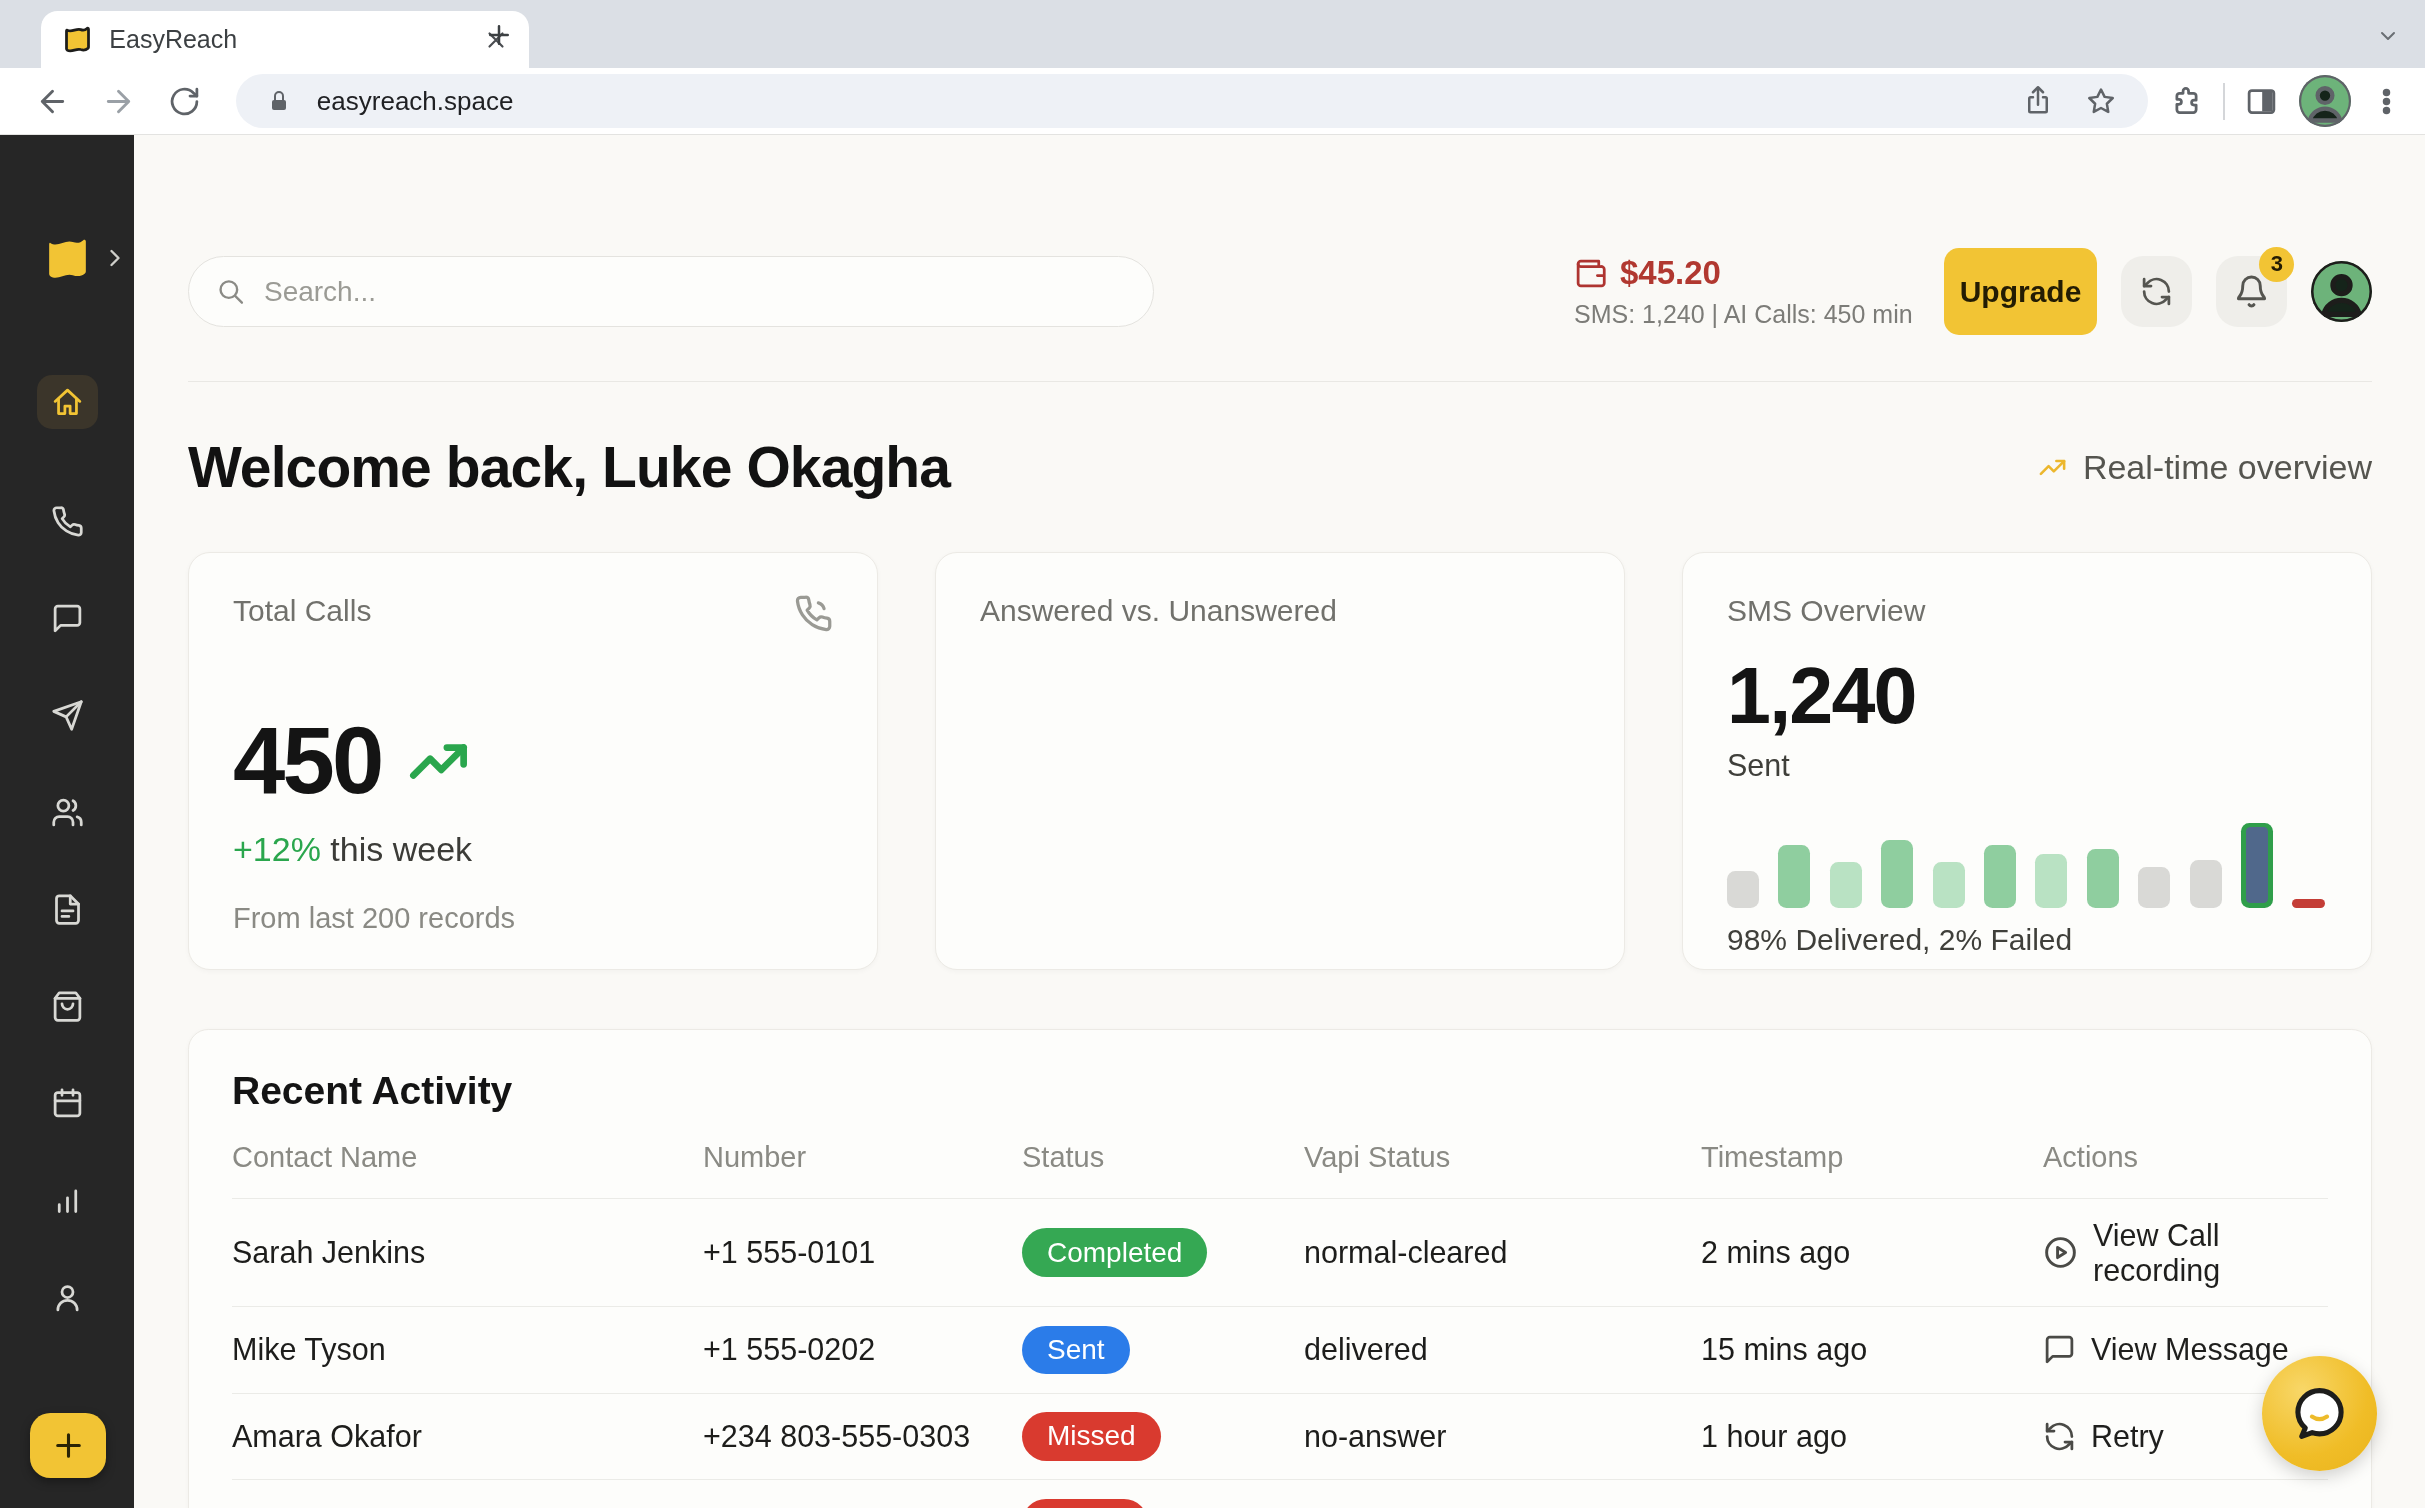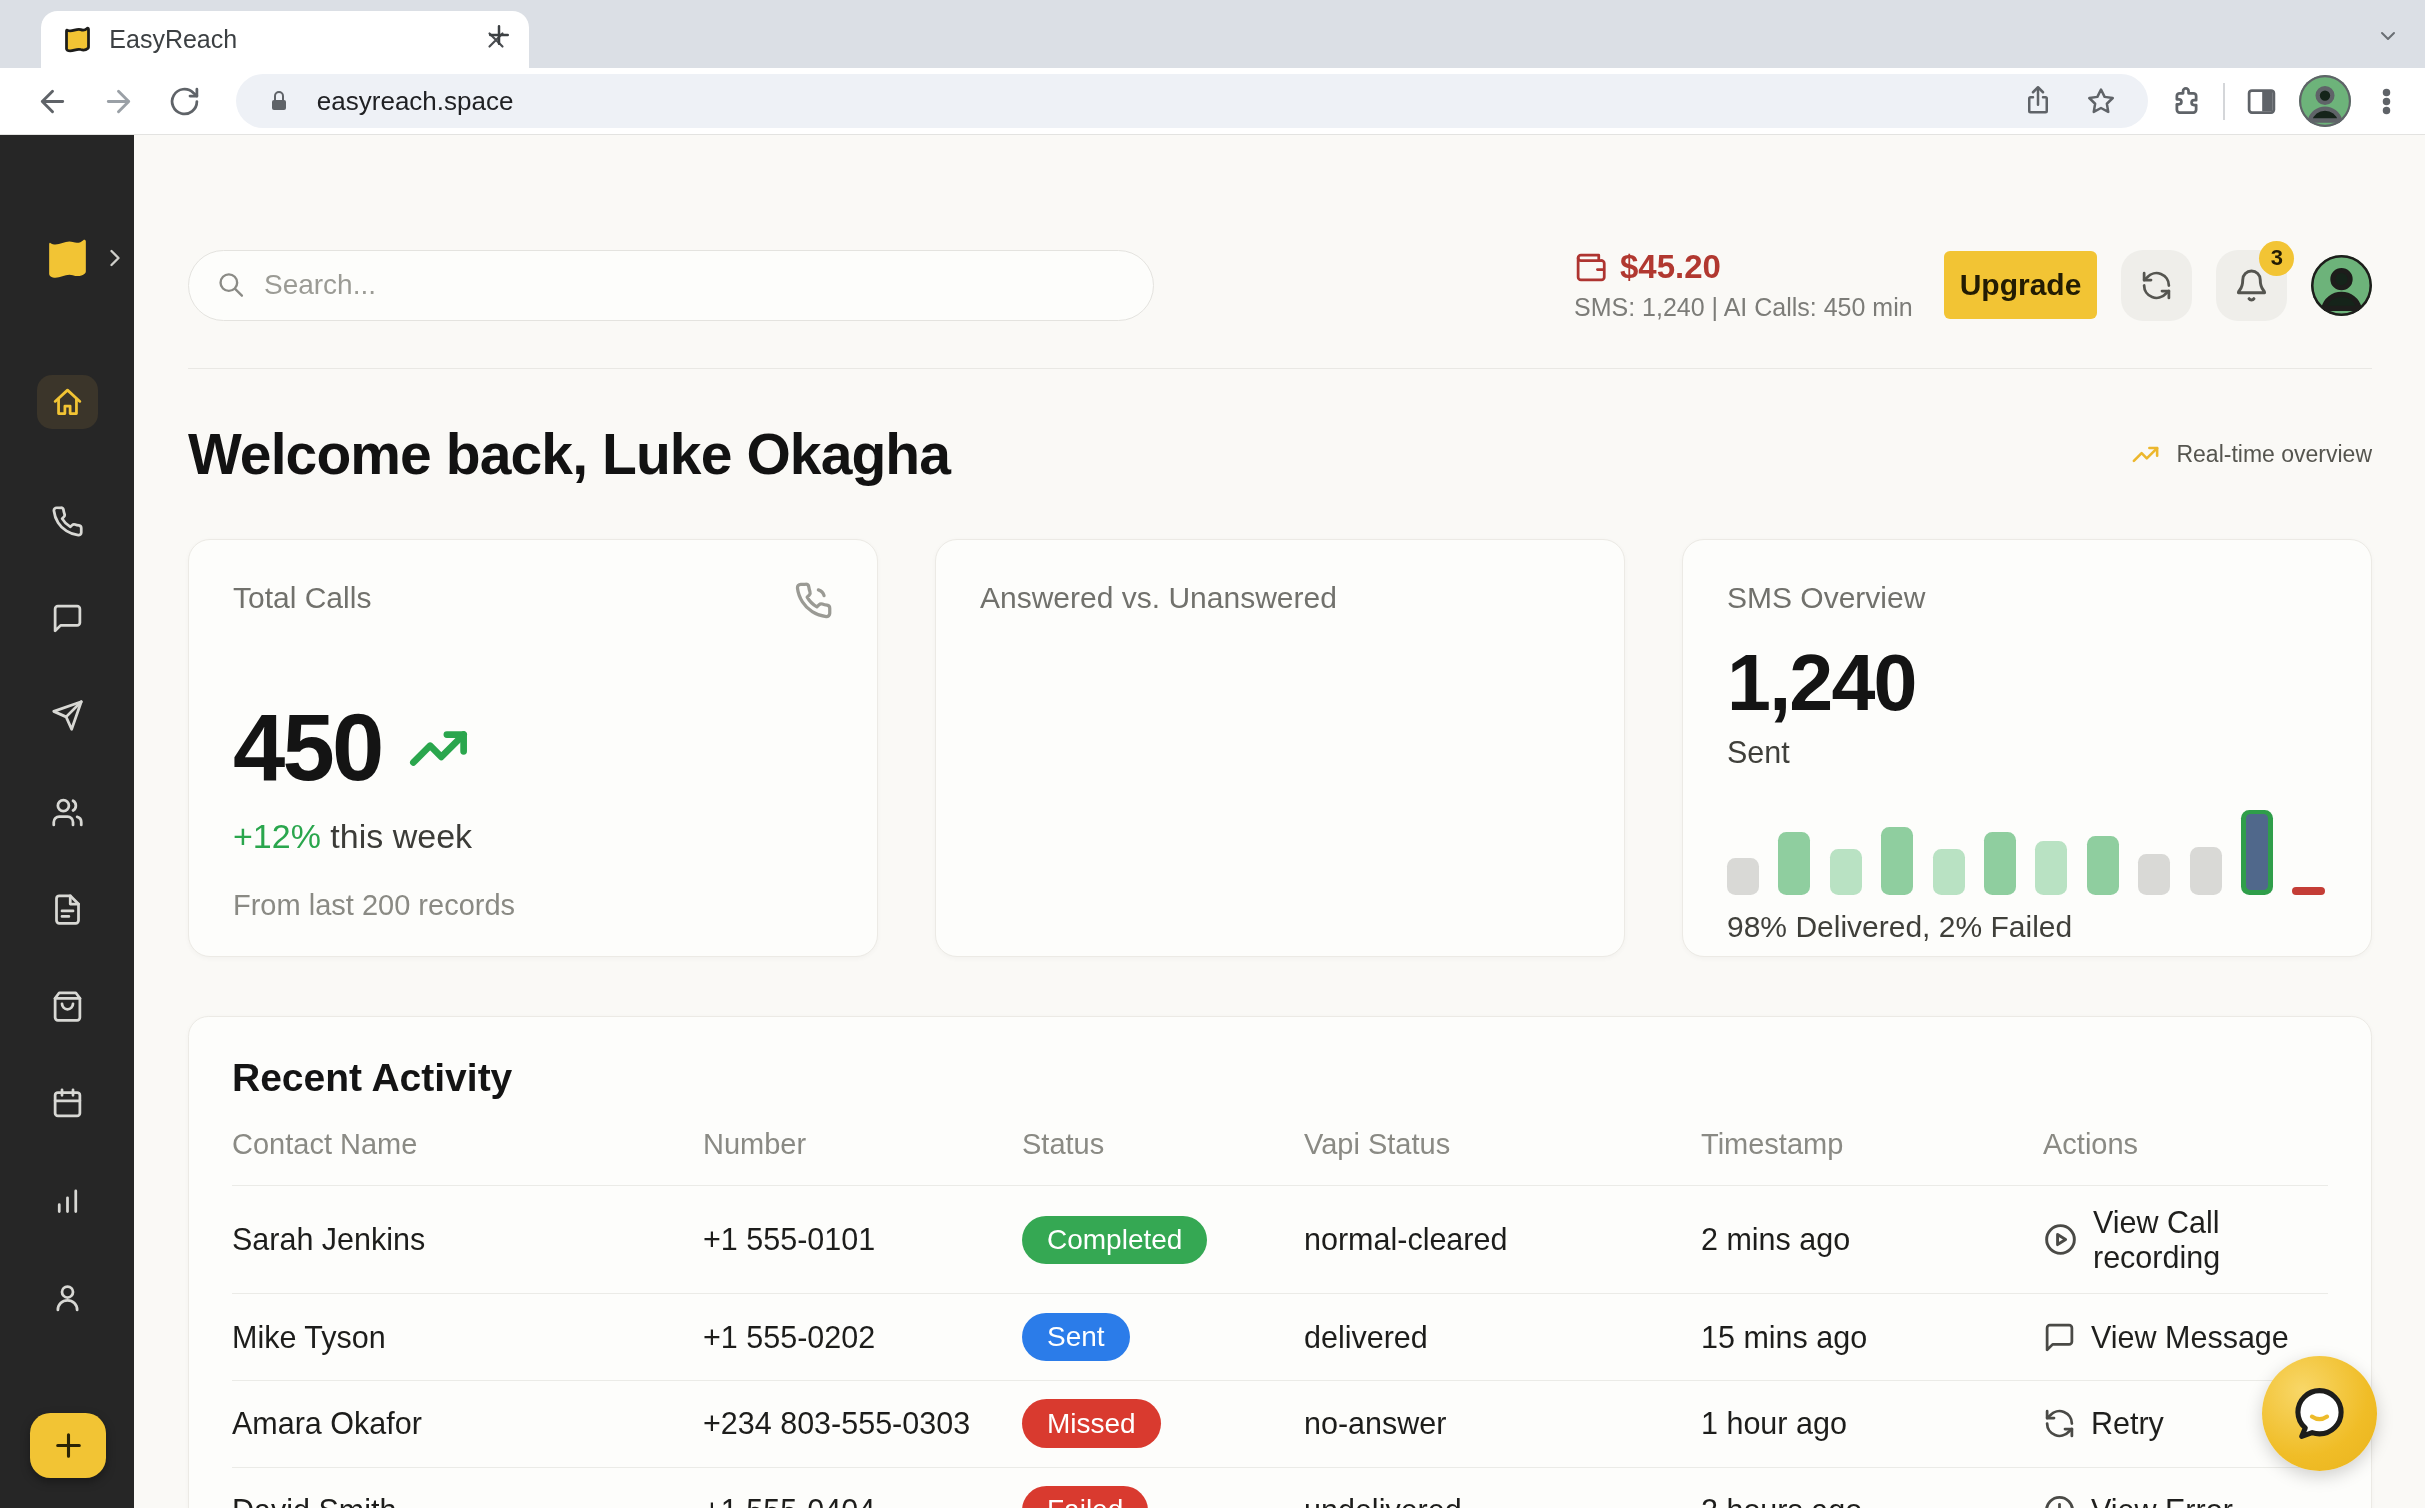--- a/index.html
+++ b/index.html
@@ -39,30 +39,30 @@
   
   .hdr { display:flex; align-items:center; }
   .search { width:966px; height:71px; background:#fdfdfb; border:1.8px solid #e4e3df; border-radius:36px; display:flex; align-items:center; padding:0 28px; gap:18.5px; color:#8b8b86; }
   .search input { border:none; outline:none; background:transparent; font-size:28px; color:#3c3c38; width:100%; font-family:inherit; }
   .search input::placeholder { color:#9b9b95; }
   .hdr-right { margin-left:auto; display:flex; align-items:center; gap:24px; }
   .wallet-block { display:flex; flex-direction:column; align-items:flex-start; margin-right:7.4px; }
   .wallet-row { display:flex; align-items:center; gap:13px; color:#ae3430; }
   .balance { font-size:33px; font-weight:bold; color:#b13830; }
   .usage { font-size:25px; color:#7c7c78; margin-top:7.4px; }
-  .upgrade { width:153px; height:68px; border-radius:6px; background:#f2c434; display:flex; align-items:center; justify-content:center; font-size:30px; font-weight:bold; color:#231c03; cursor:pointer; }
+  .upgrade { width:153px; height:87px; border-radius:15px; background:#f2c434; display:flex; align-items:center; justify-content:center; font-size:30px; font-weight:bold; color:#231c03; cursor:pointer; }
   .round-btn { width:71px; height:71px; border-radius:22px; background:#efeeea; display:flex; align-items:center; justify-content:center; color:#555550; position:relative; cursor:pointer; }
   .badge { position:absolute; top:-9.2px; right:-7.4px; width:35px; height:35px; border-radius:50%; background:#f2c434; color:#231c03; font-size:22px; font-weight:bold; display:flex; align-items:center; justify-content:center; }
   .avatar-lg { width:61px; height:61px; border-radius:50%; overflow:hidden; }
   .hdr-div { border-bottom:1.8px solid #e9e8e4; margin-top:46px; }
 
   
   .welcome-row { margin-top:52px; display:flex; align-items:center;text-align:right; }
   .welcome { font-size:57px; font-weight:bold; color:#121212; letter-spacing:-0.9px; }
-  .overview { margin-left:auto; display:flex; align-items:center; gap:15px; color:#55554f; font-size:23px; }
+  .overview { margin-left:auto; display:flex; align-items:center; gap:15px; color:#55554f; font-size:34px; }
   .overview .ico { color:#ecb72d; }
 
   
   .cards { margin-top:52px; display:flex; gap:57px; }
   .card { flex:1; height:418px; background:#fdfdfb; border:1.8px solid #eceae5; border-radius:22px; padding:41px 44px; position:relative; box-shadow:0 1.8px 5.5px rgba(0,0,0,.03); }
   .card-title { font-size:30px; color:#71716c; font-weight:500; }
   .card-topicon { position:absolute; top:41px; right:44px; color:#9a9a94; }
   .big-num { font-size:94px; font-weight:bold; color:#141414; letter-spacing:-2.8px; }
   .tc-value { margin-top:79px; display:flex; align-items:center; gap:24px; }
   .tc-delta { margin-top:15px; font-size:34px; font-weight:500; color:#3c3c38; }

